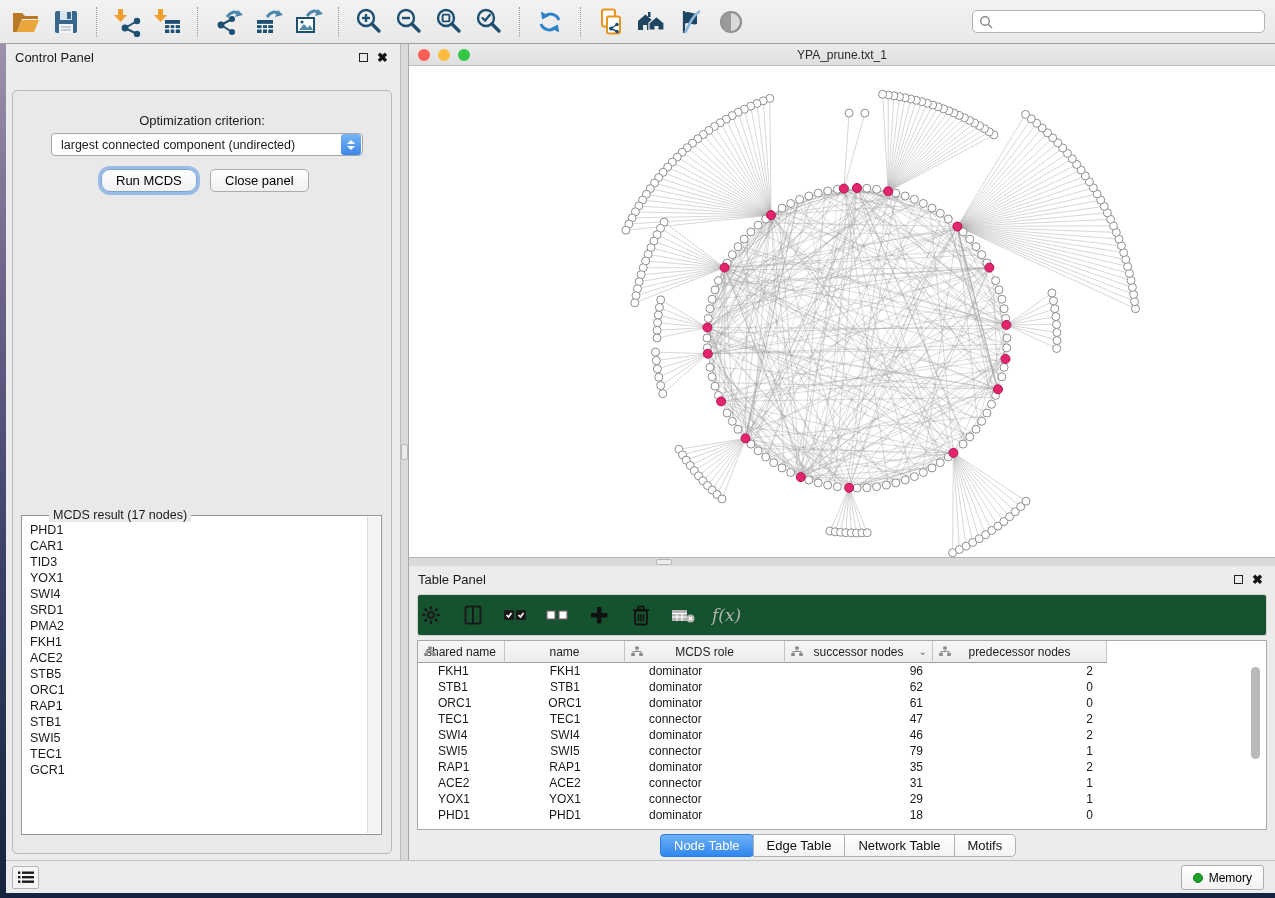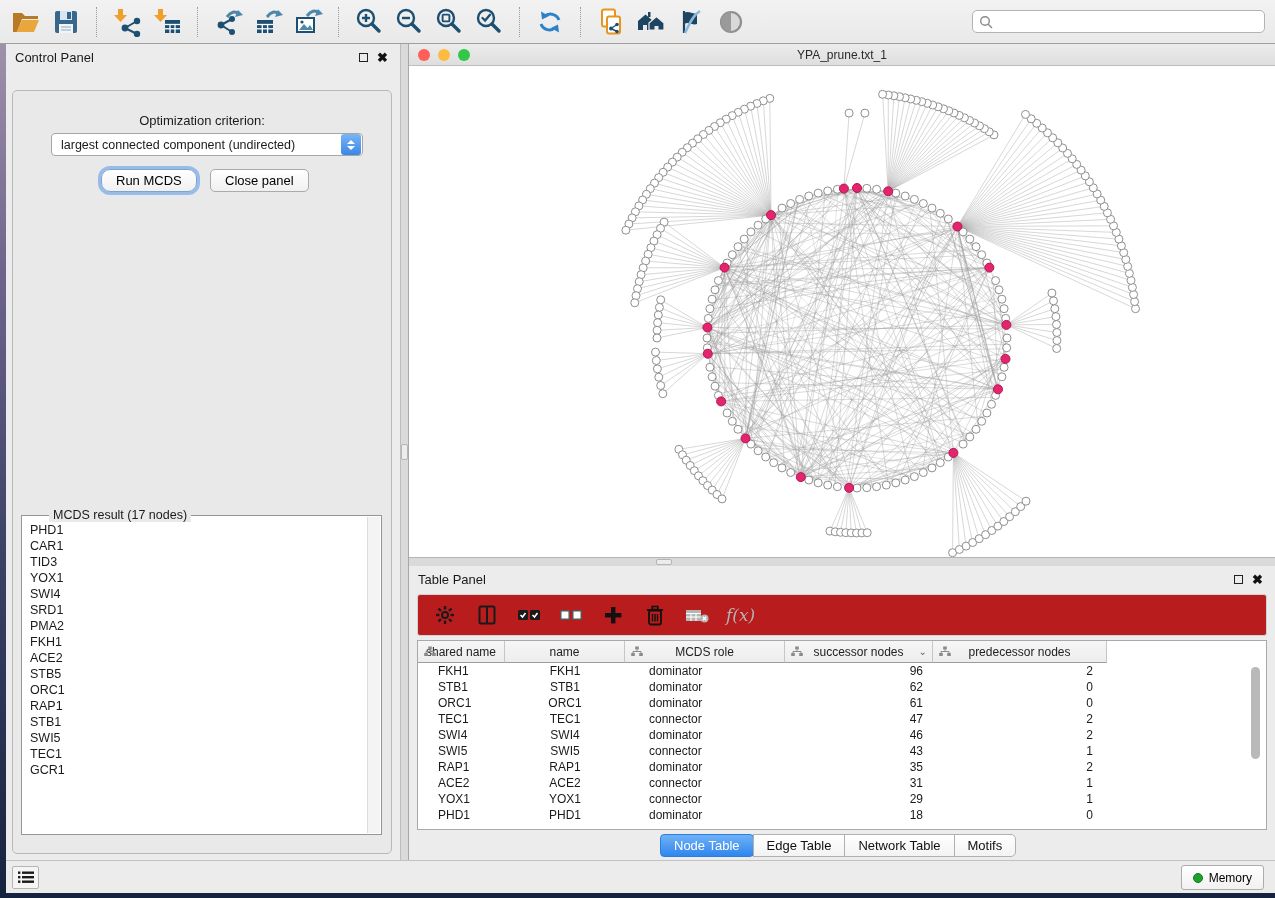--- a/index.html
+++ b/index.html
@@ -74,23 +74,23 @@
   .net-titlebar { position:absolute; left:0; top:0; right:0; height:22px;
                   background:linear-gradient(#ececec,#dedede); border-bottom:1px solid #bdbdbd;
                   display:flex; align-items:center; }
   .lights { display:flex; gap:8px; padding-left:9px; }
   .light { width:12px; height:12px; border-radius:50%; }
   .net-title { position:absolute; width:100%; text-align:center; font-size:12px; color:#2b2b2b; }
   .net-canvas { position:absolute; left:0; top:22px; width:866px; height:491px; background:#fff; }
 
   
   .table-panel { left:409px; top:566px; width:866px; height:294px; background:#ececec; }
-  .tp-toolbar { position:absolute; left:8px; top:28px; right:8px; height:42px; background:#b91c1c;
+  .tp-toolbar { position:absolute; left:8px; top:28px; right:8px; height:42px; background:#14532d;
                 border:1px solid #d2d2d2; border-radius:3px; display:flex; align-items:center; gap:16px;
-                padding-left:14px; }
+                }
   .tp-ico { width:26px; height:24px; display:flex; align-items:center; justify-content:center;
             background:transparent; border:none; cursor:pointer; }
   .fx { font-family:"DejaVu Serif", serif; font-style:italic; font-size:17px; color:#b4b4b4; }
   .tablebox { position:absolute; left:8px; top:74px; right:8px; height:190px; background:#fff;
               border:1px solid #a9a9a9; overflow:hidden; }
   .thead { position:absolute; left:0; top:0; height:22px; display:flex; }
   .th { position:relative; height:22px; background:linear-gradient(#f6f6f6,#ededed);
         border-right:1px solid #c6c6c6; border-bottom:1px solid #9d9d9d; display:flex;
         align-items:center; justify-content:center; font-size:12px; color:#222; }
   .th .tree { position:absolute; left:6px; top:5px; }
@@ -1232,21 +1232,21 @@
             <div class="td" style="width: 87px; padding-left: 20px;">SWI4</div>
             <div class="td" style="width: 120px; text-align: center;">SWI4</div>
             <div class="td" style="width: 160px; padding-left: 24px;">dominator</div>
             <div class="td" style="width: 148px; text-align: right; padding-right: 10px;">46</div>
             <div class="td" style="width: 174px; text-align: right; padding-right: 14px;">2</div>
           </div>
           <div class="tr">
             <div class="td" style="width: 87px; padding-left: 20px;">SWI5</div>
             <div class="td" style="width: 120px; text-align: center;">SWI5</div>
             <div class="td" style="width: 160px; padding-left: 24px;">connector</div>
-            <div class="td" style="width: 148px; text-align: right; padding-right: 10px;">43</div>
+            <div class="td" style="width: 148px; text-align: right; padding-right: 10px;">79</div>
             <div class="td" style="width: 174px; text-align: right; padding-right: 14px;">1</div>
           </div>
           <div class="tr">
             <div class="td" style="width: 87px; padding-left: 20px;">RAP1</div>
             <div class="td" style="width: 120px; text-align: center;">RAP1</div>
             <div class="td" style="width: 160px; padding-left: 24px;">dominator</div>
             <div class="td" style="width: 148px; text-align: right; padding-right: 10px;">35</div>
             <div class="td" style="width: 174px; text-align: right; padding-right: 14px;">2</div>
           </div>
           <div class="tr">

